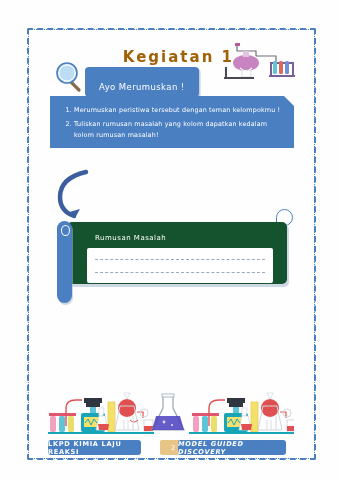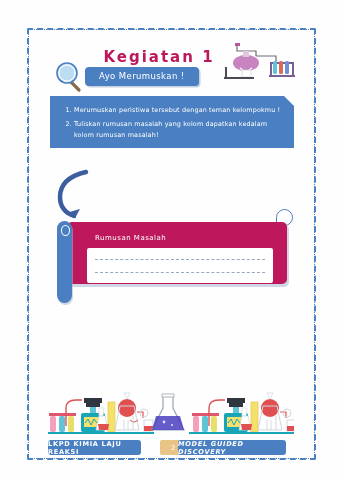--- a/index.html
+++ b/index.html
@@ -16,33 +16,33 @@
     border:2px dashed #4a7fc1;
     border-radius:2px;
   }
   #frame::before{
     content:"";position:absolute;left:-1px;top:-1px;right:-1px;bottom:-1px;
     border:1px dotted #4a7fc1;
   }
   
   #title{
     position:absolute;left:84px;top:48px;width:150px;
-    text-align:center;
+    text-align:right;
     font-size:15px;font-weight:bold;letter-spacing:2px;
-    color:#be185d;
+    color:#a16207;
     font-family:"DejaVu Sans","Liberation Sans",sans-serif;
   }
   
   #magnifier{position:absolute;left:54px;top:61px;width:32px;height:32px;}
   
   #badge{
     position:absolute;left:85px;top:67px;
     background:#4a7fc1;color:#ffffff;
     font-size:8.5px;letter-spacing:.4px;
-    padding:4px 14px 5px 14px;border-radius:4px;
+    padding:15px 14px 5px 14px;border-radius:4px;
     box-shadow:1.5px 1.5px 0 rgba(150,170,200,.55);
     white-space:nowrap;
   }
   
   #apparatus{position:absolute;left:212px;top:42px;width:88px;height:42px;}
   
   #instr{
     position:absolute;left:50px;top:96px;width:244px;height:52px;
     background:#4a7fc1;color:#ffffff;
     clip-path:polygon(0 0, calc(100% - 10px) 0, 100% 10px, 100% 100%, 0 100%);
@@ -54,21 +54,21 @@
   #instr li{
     font-size:6.4px;line-height:11px;margin-bottom:2.5px;
     letter-spacing:.15px;
   }
   
   #arrow{position:absolute;left:52px;top:166px;width:58px;height:58px;}
   
   #scroll-wrap{position:absolute;left:57px;top:222px;width:230px;height:80px;}
   #scroll-body{
     position:absolute;left:10px;top:0;width:220px;height:62px;
-    background:#be185d;border-radius:5px;
+    background:#14532d;border-radius:5px;
     box-shadow:2px 3px 0 rgba(165,182,208,.55);
   }
   #scroll-left-roll{
     position:absolute;left:0px;top:-1px;width:15px;height:82px;
     background:#4a7fc1;border-radius:8px;
     box-shadow:1px 2px 0 rgba(165,182,208,.55);
   }
   #scroll-left-roll::after{
     content:"";position:absolute;left:3.5px;top:4px;width:7px;height:9px;
     border:1.4px solid #ffffff;border-radius:50%;

